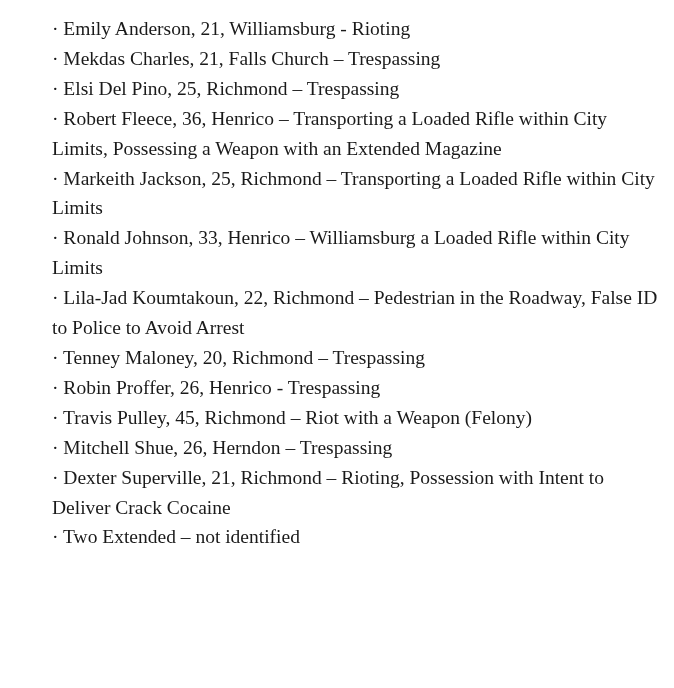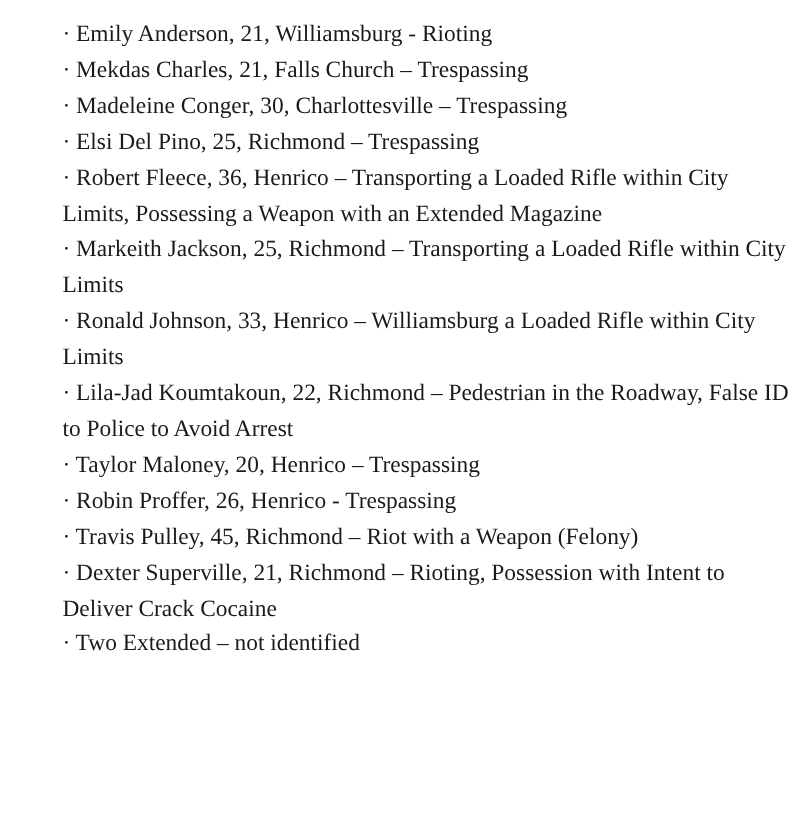--- a/index.html
+++ b/index.html
@@ -37,25 +37,25 @@
     max-width: 620px;
   }
 </style>
 </head>
 <body>
 
 <div class="page">
   <ul class="entry-list">
     <li class="entry">· Emily Anderson, 21, Williamsburg - Rioting</li>
     <li class="entry">· Mekdas Charles, 21, Falls Church – Trespassing</li>
-    <li class="entry">· Madeleine Conger, 30, Charlottesville – Trespassing</li>
     <li class="entry">· Elsi Del Pino, 25, Richmond – Trespassing</li>
     <li class="entry">· Robert Fleece, 36, Henrico – Transporting a Loaded Rifle within City Limits, Possessing a Weapon with an Extended Magazine</li>
     <li class="entry">· Markeith Jackson, 25, Richmond – Transporting a Loaded Rifle within City Limits</li>
     <li class="entry">· Ronald Johnson, 33, Henrico – Williamsburg a Loaded Rifle within City Limits</li>
     <li class="entry">· Lila-Jad Koumtakoun, 22, Richmond – Pedestrian in the Roadway, False ID to Police to Avoid Arrest</li>
-    <li class="entry">· Taylor Maloney, 20, Henrico – Trespassing</li>
+    <li class="entry">· Tenney Maloney, 20, Richmond – Trespassing</li>
     <li class="entry">· Robin Proffer, 26, Henrico - Trespassing</li>
     <li class="entry">· Travis Pulley, 45, Richmond – Riot with a Weapon (Felony)</li>
+    <li class="entry">· Mitchell Shue, 26, Herndon – Trespassing</li>
     <li class="entry">· Dexter Superville, 21, Richmond – Rioting, Possession with Intent to Deliver Crack Cocaine</li>
     <li class="entry">· Two Extended – not identified</li>
   </ul>
 </div>
 
 </body></html>

